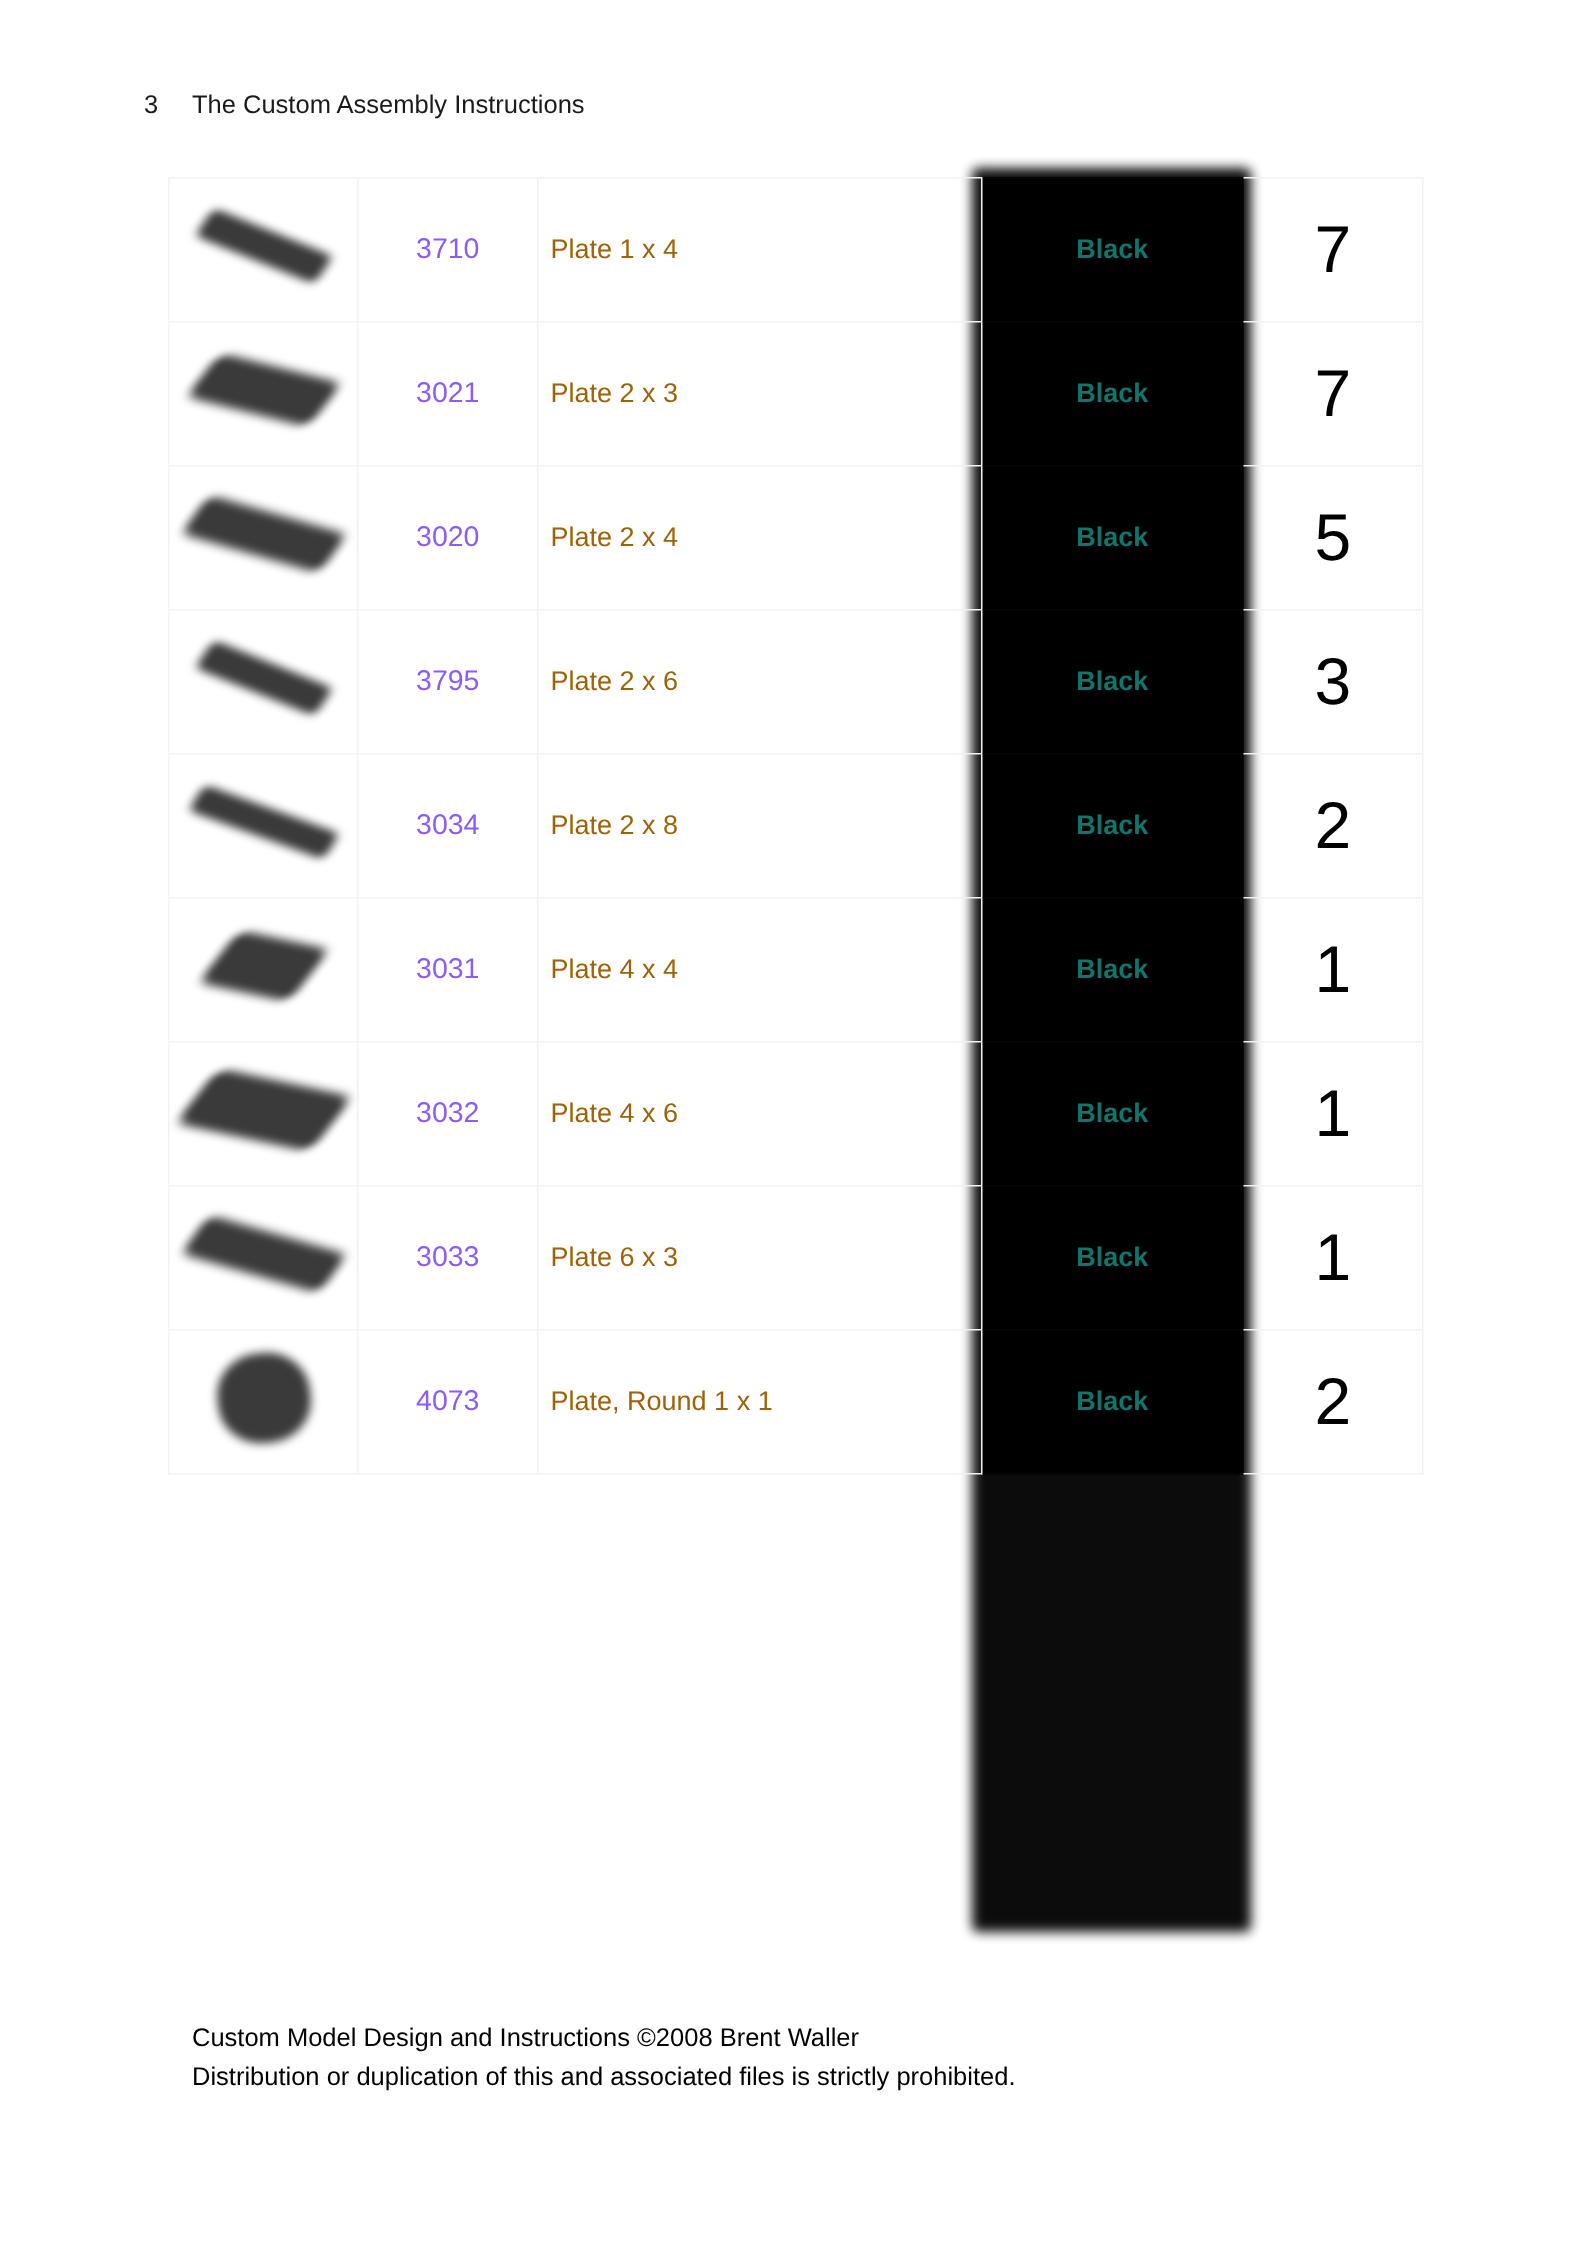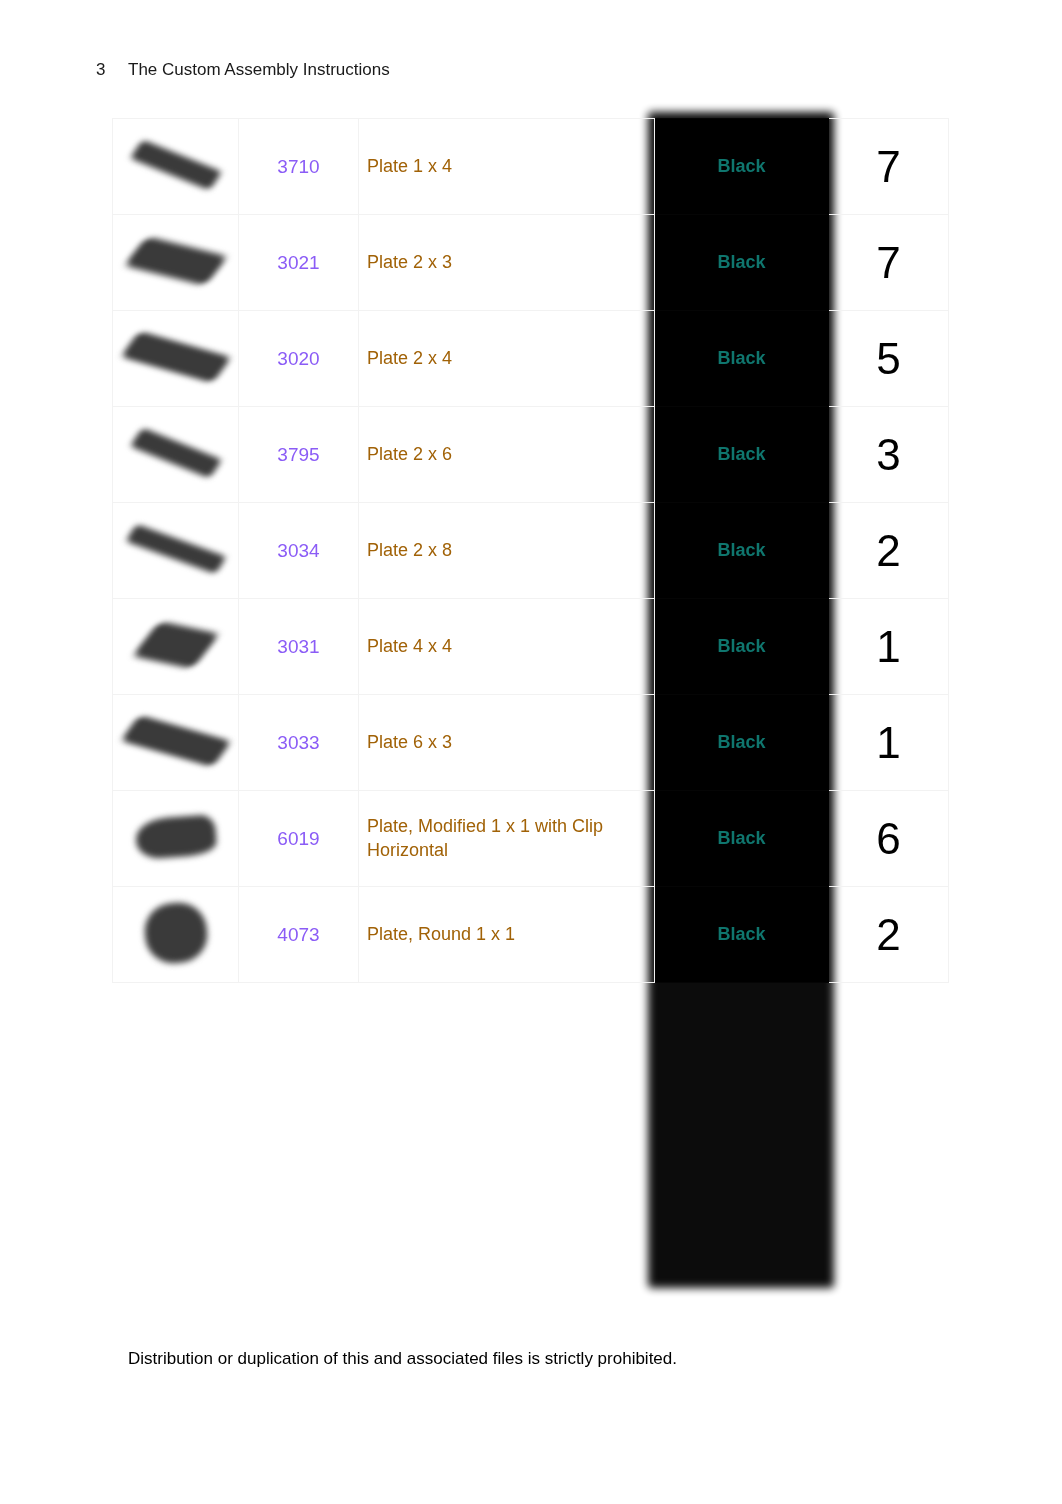--- a/index.html
+++ b/index.html
@@ -229,39 +229,40 @@
           <td class="cell-qty">2</td>
         </tr>
         <tr>
           <td class="cell-icon"><span class="brick plate-sq"></span></td>
           <td class="cell-num">3031</td>
           <td class="cell-desc">Plate 4 x 4</td>
           <td class="cell-color" style="background: rgb(0, 0, 0);">Black</td>
           <td class="cell-qty">1</td>
         </tr>
         <tr>
+          <td class="cell-icon"><span class="brick plate-big"></span></td>
+          <td class="cell-num">3032</td>
+          <td class="cell-desc">Plate 4 x 6</td>
+          <td class="cell-color" style="background: rgb(0, 0, 0);">Black</td>
+          <td class="cell-qty">1</td>
+        </tr>
+        <tr>
           <td class="cell-icon"><span class="brick plate-wide-l"></span></td>
           <td class="cell-num">3033</td>
           <td class="cell-desc">Plate 6 x 3</td>
           <td class="cell-color" style="background: rgb(0, 0, 0);">Black</td>
           <td class="cell-qty">1</td>
         </tr>
         <tr>
-          <td class="cell-icon"><span class="brick clip"></span></td>
-          <td class="cell-num">6019</td>
-          <td class="cell-desc">Plate, Modified 1 x 1 with Clip Horizontal</td>
-          <td class="cell-color" style="background: rgb(0, 0, 0);">Black</td>
-          <td class="cell-qty">6</td>
-        </tr>
-        <tr>
           <td class="cell-icon"><span class="brick round"></span></td>
           <td class="cell-num">4073</td>
           <td class="cell-desc">Plate, Round 1 x 1</td>
           <td class="cell-color" style="background: rgb(0, 0, 0);">Black</td>
           <td class="cell-qty">2</td>
         </tr>
       </tbody>
   </table>
 </div>
 
 <div class="footer">
+  <div>Custom Model Design and Instructions ©2008 Brent Waller</div>
   <div>Distribution or duplication of this and associated files is strictly prohibited.</div>
 </div>
 
 </body></html>

